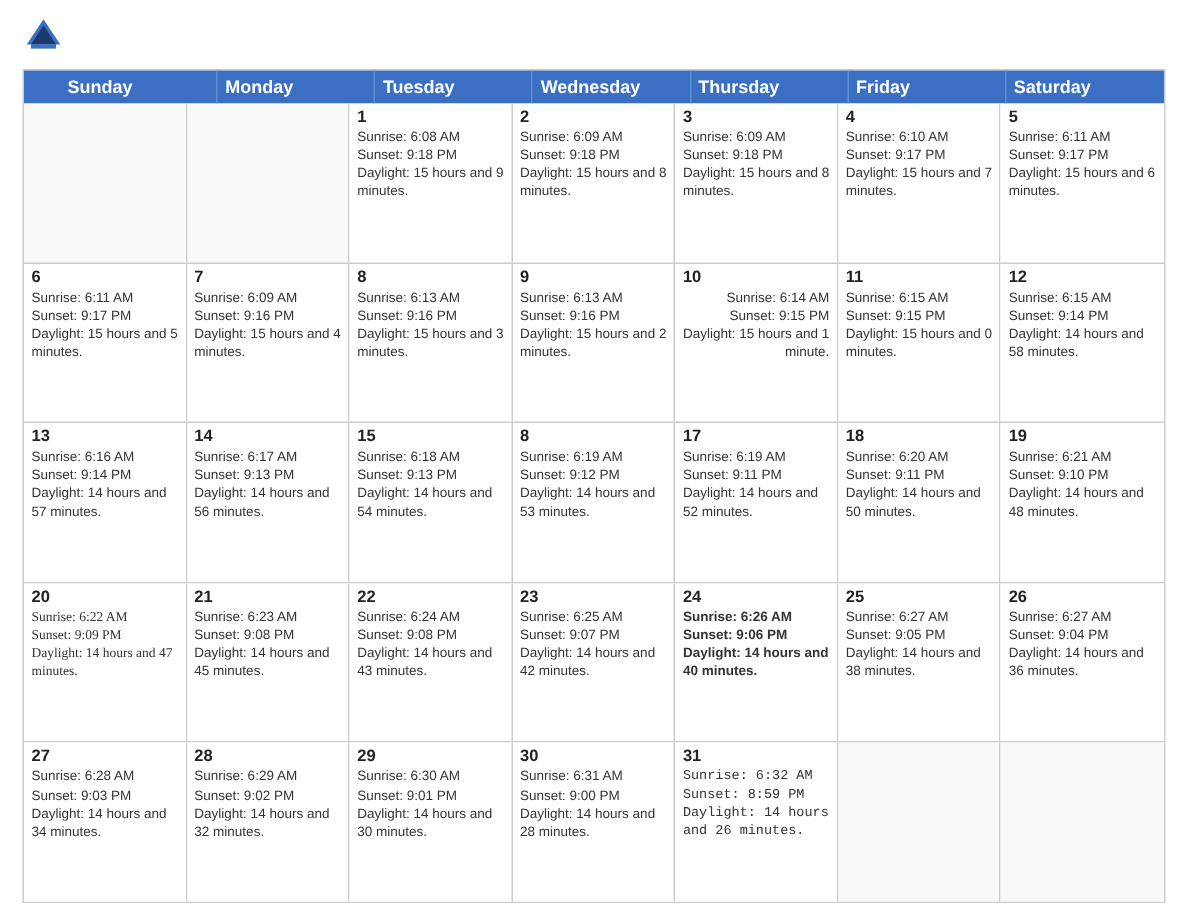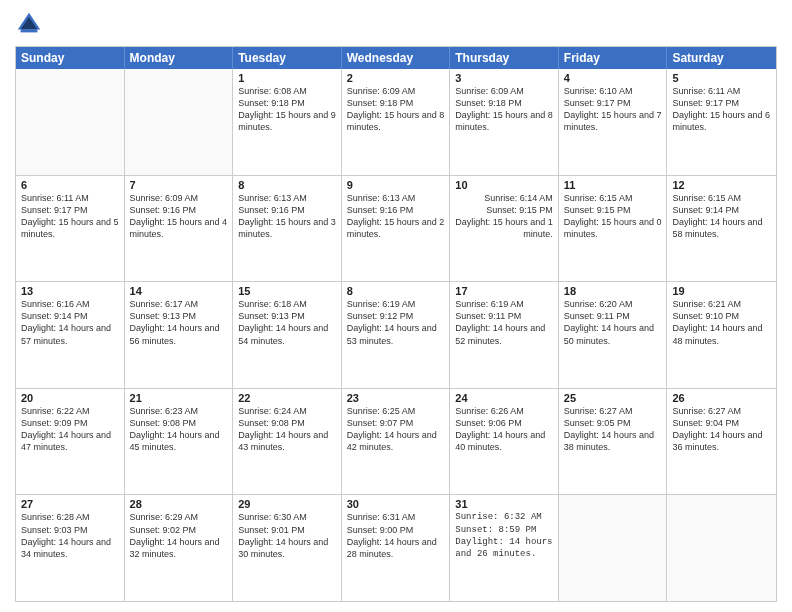--- a/index.html
+++ b/index.html
@@ -57,20 +57,21 @@
     .calendar {
       flex: 1;
       display: flex;
       flex-direction: column;
       border: 1px solid #ccc;
     }
     .cal-header {
       display: grid;
       grid-template-columns: repeat(7, 1fr);
       background: #3a6fc4;
+      padding-left: 24px;
     }
     .cal-header-cell {
       color: #fff;
       font-weight: bold;
       font-size: 12px;
       padding: 4px 5px;
       border-right: 1px solid #5a8fd4;
     }
     .cal-header-cell:last-child { border-right: none; }
     .cal-body {
@@ -258,21 +259,21 @@
           <div class="cal-cell">
             <div class="day-num">19</div>
             <div class="day-info" style="white-space: pre-line;">Sunrise: 6:21 AM
 Sunset: 9:10 PM
 Daylight: 14 hours and 48 minutes.</div>
           </div>
         </div>
         <div class="cal-row">
           <div class="cal-cell">
             <div class="day-num">20</div>
-            <div class="day-info" style="white-space: pre-line;">Sunrise: 6:22 AM
+            <div class="day-info" style="white-space: pre-line; font-family: Liberation Serif, serif;">Sunrise: 6:22 AM
 Sunset: 9:09 PM
 Daylight: 14 hours and 47 minutes.</div>
           </div>
           <div class="cal-cell">
             <div class="day-num">21</div>
             <div class="day-info" style="white-space: pre-line;">Sunrise: 6:23 AM
 Sunset: 9:08 PM
 Daylight: 14 hours and 45 minutes.</div>
           </div>
           <div class="cal-cell">
@@ -282,21 +283,21 @@
 Daylight: 14 hours and 43 minutes.</div>
           </div>
           <div class="cal-cell">
             <div class="day-num">23</div>
             <div class="day-info" style="white-space: pre-line;">Sunrise: 6:25 AM
 Sunset: 9:07 PM
 Daylight: 14 hours and 42 minutes.</div>
           </div>
           <div class="cal-cell">
             <div class="day-num">24</div>
-            <div class="day-info" style="white-space: pre-line;">Sunrise: 6:26 AM
+            <div class="day-info" style="white-space: pre-line; font-weight: bold;">Sunrise: 6:26 AM
 Sunset: 9:06 PM
 Daylight: 14 hours and 40 minutes.</div>
           </div>
           <div class="cal-cell">
             <div class="day-num">25</div>
             <div class="day-info" style="white-space: pre-line;">Sunrise: 6:27 AM
 Sunset: 9:05 PM
 Daylight: 14 hours and 38 minutes.</div>
           </div>
           <div class="cal-cell">

